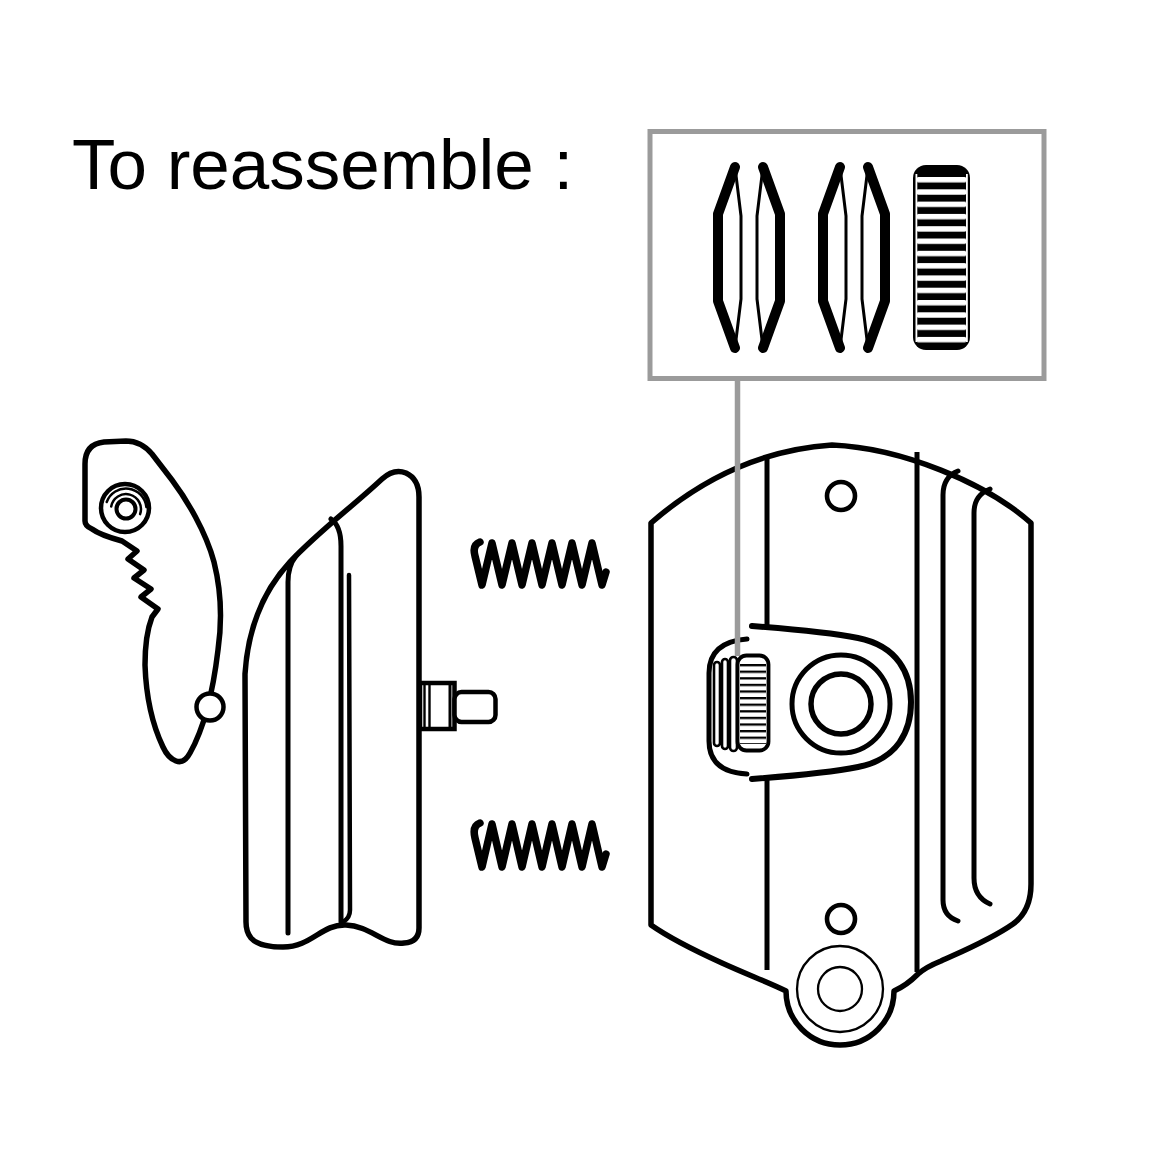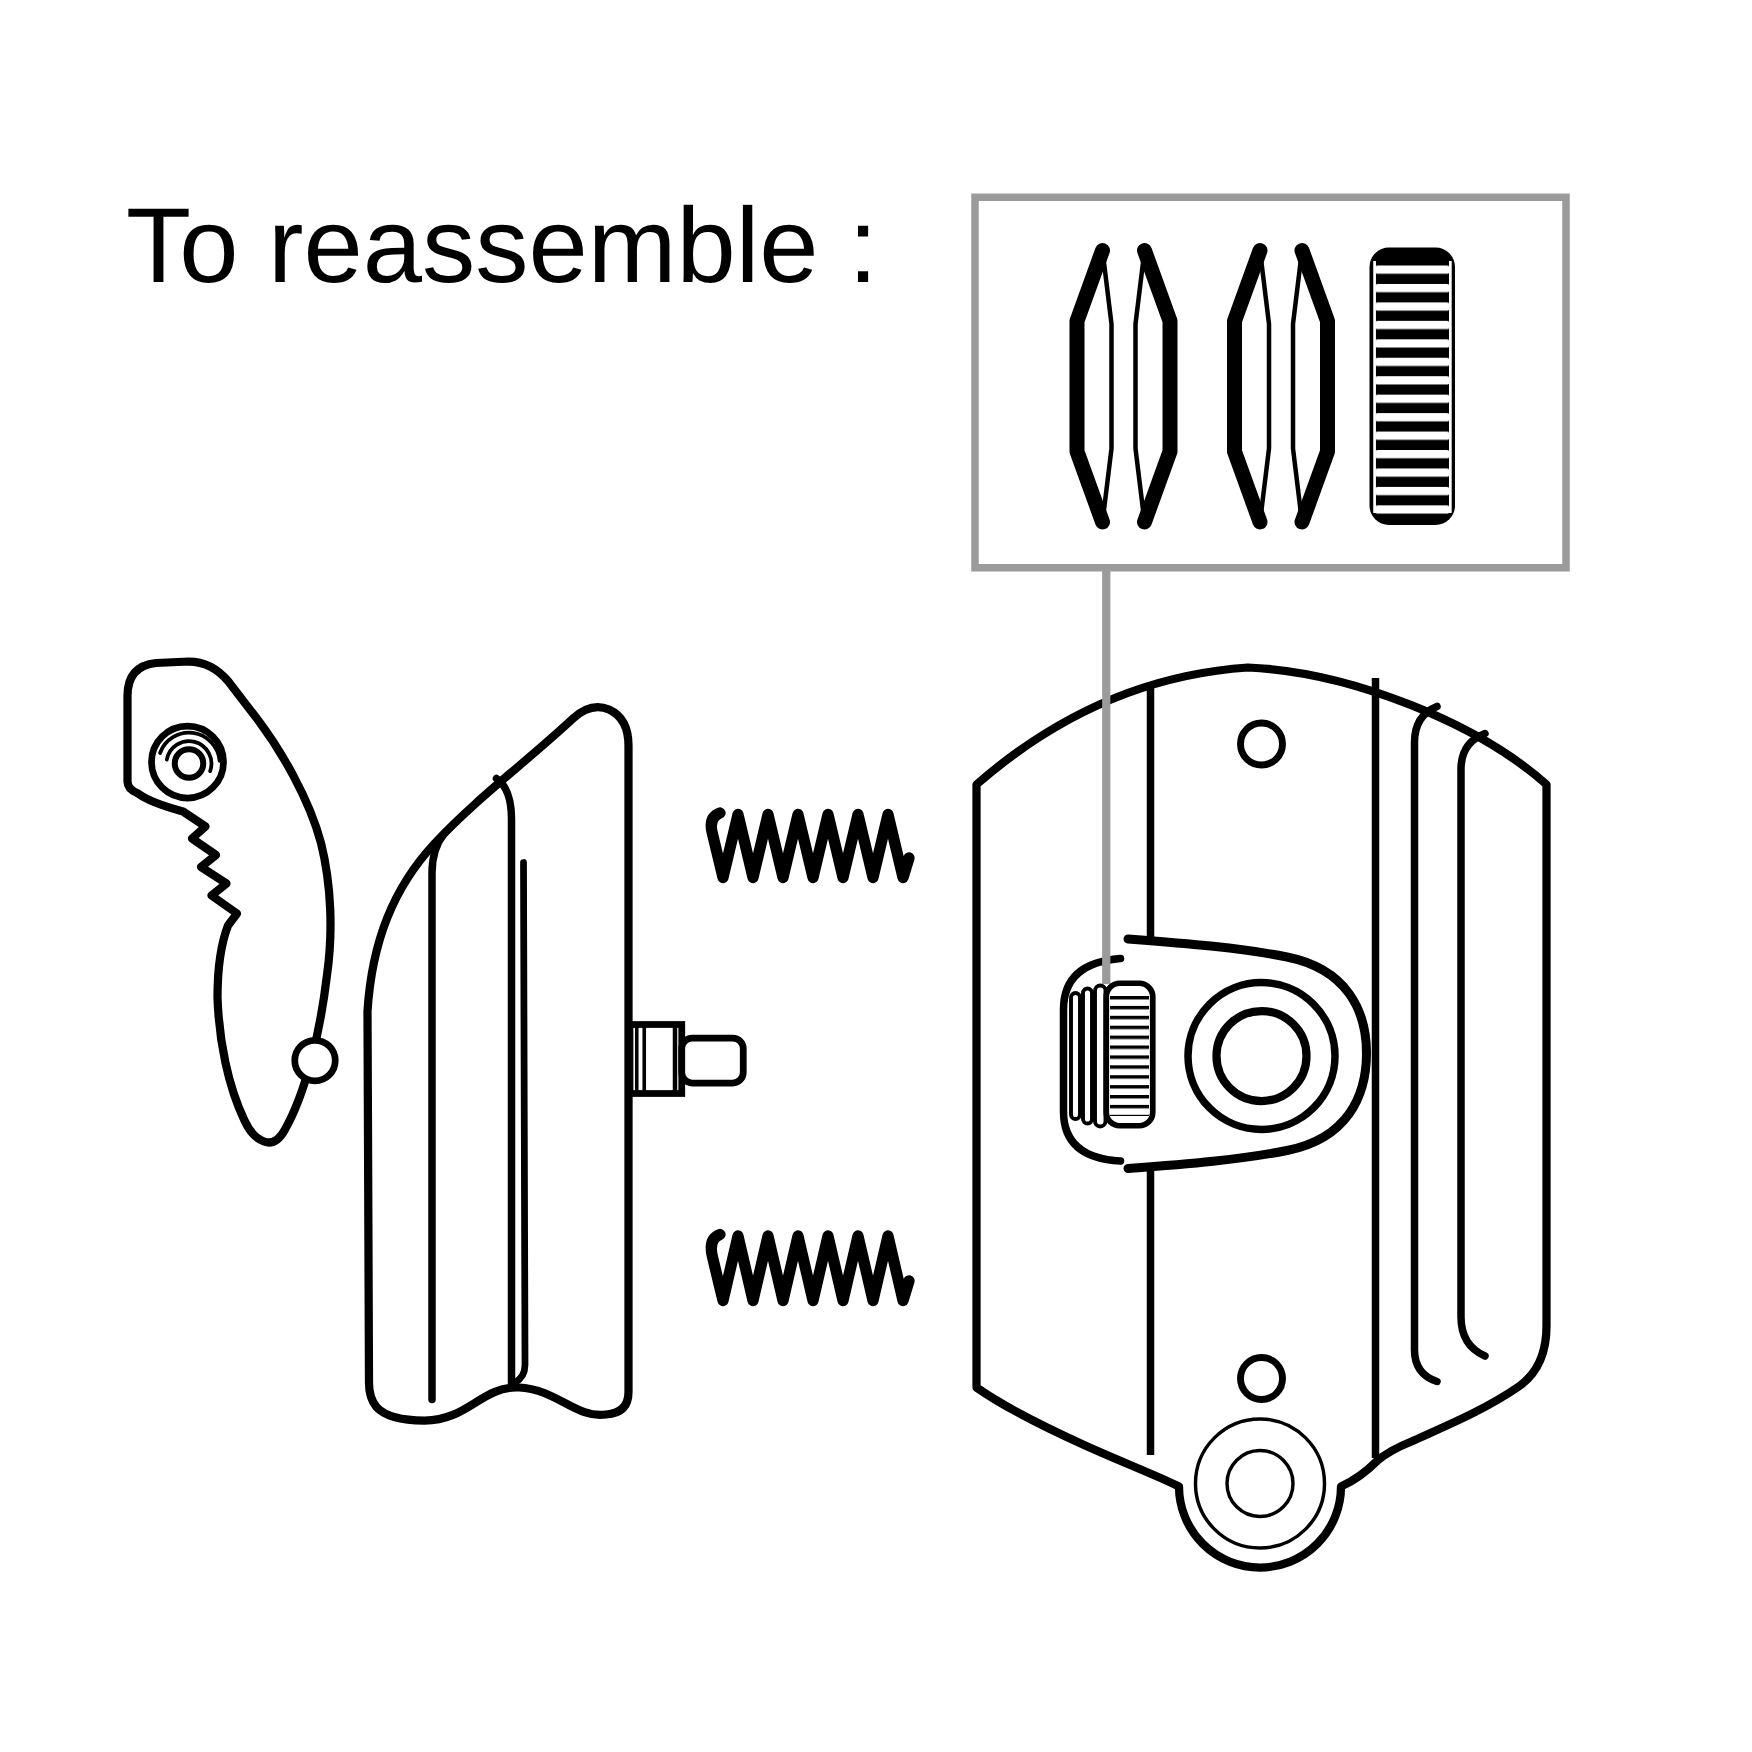--- a/index.html
+++ b/index.html
@@ -1,18 +1,18 @@
 <!DOCTYPE html>
 <html><head>
 <meta charset="utf-8">
 <style>
   html,body{margin:0;padding:0;background:#ffffff;}
   .canvas{position:relative;width:1168px;height:1168px;background:#ffffff;overflow:hidden;
           font-family:"Liberation Sans",sans-serif;}
-  .title{position:absolute;left:84px;top:124px;font-size:71px;color:#000;letter-spacing:0px;
+  .title{position:absolute;left:72px;top:124px;font-size:71px;color:#000;letter-spacing:0px;
          font-family:"Liberation Sans",sans-serif;white-space:pre;}
   svg{position:absolute;left:0;top:0;}
   .ln{fill:none;stroke:#000;stroke-linecap:round;stroke-linejoin:round;}
   .fw{fill:#ffffff;}
   .thick{stroke-linecap:round;stroke-linejoin:round;}
 </style>
 </head>
 <body>
 
 <div class="canvas">

